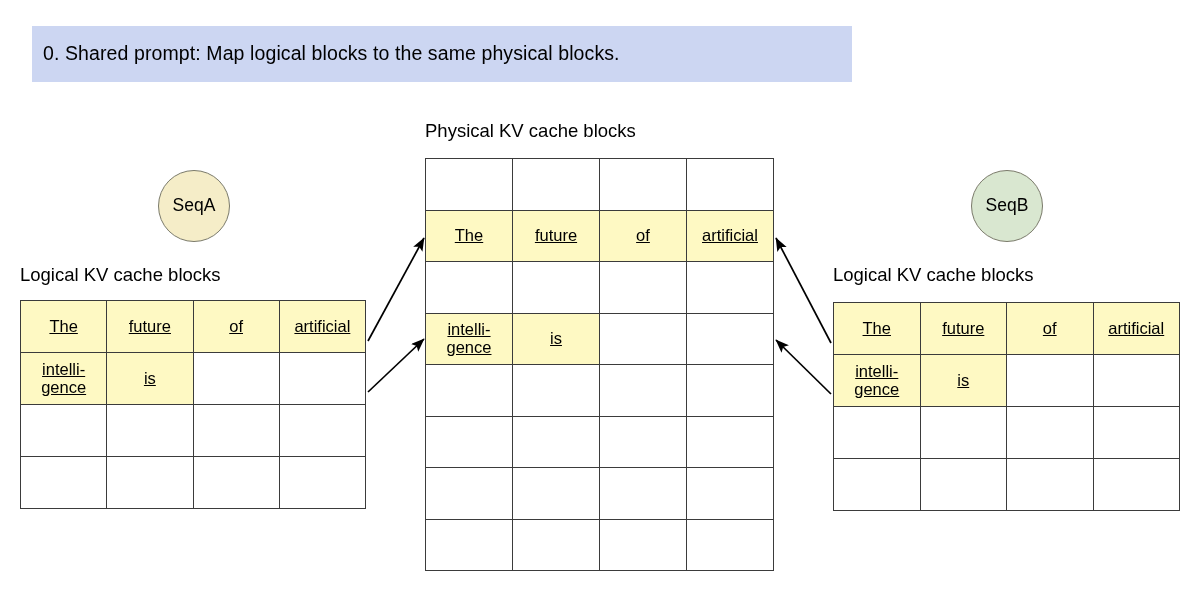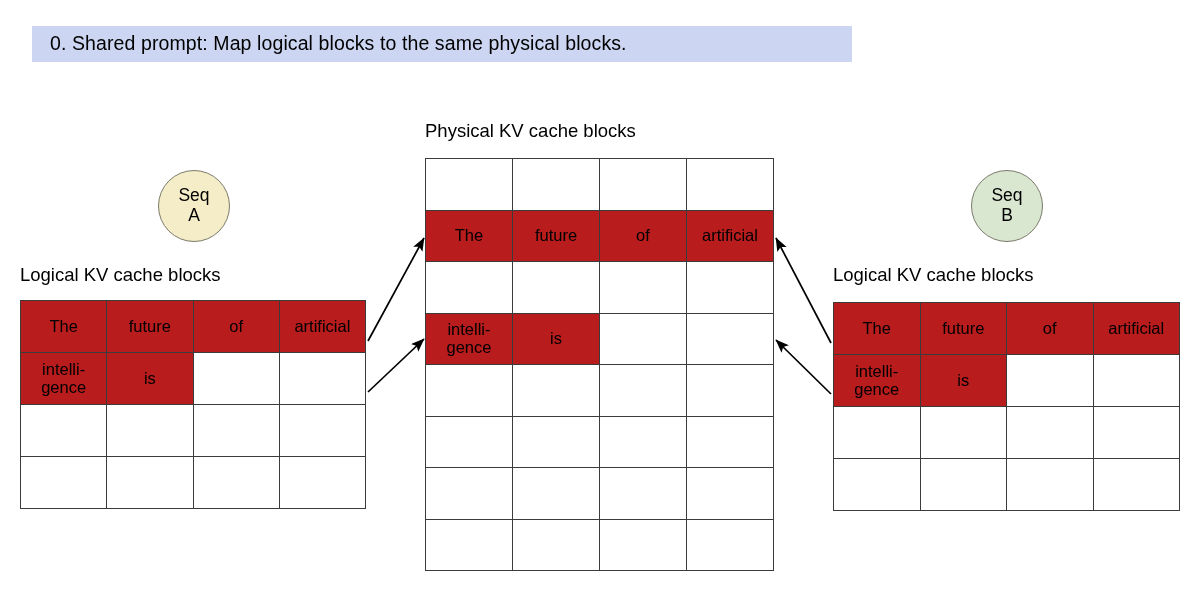--- a/index.html
+++ b/index.html
@@ -15,25 +15,25 @@
     font-family: "Liberation Sans", sans-serif;
     color: #000000;
   }
 
   
   #banner {
     position: absolute;
     left: 32px;
     top: 26px;
     width: 820px;
-    height: 36px;
+    height: 56px;
     background: #ccd6f2;
     display: flex;
     align-items: center;
-    padding-left: 18px;
+    padding-left: 11px;
     box-sizing: border-box;
   }
   #banner .banner-text {
     font-size: 19.5px;
     line-height: 1.1;
     letter-spacing: 0.1px;
     white-space: nowrap;
   }
 
   
@@ -49,21 +49,21 @@
 
   
   .seq-circle {
     position: absolute;
     width: 72px;
     height: 72px;
     border-radius: 50%;
     border: 1.4px solid #7a7a6a;
     box-sizing: border-box;
     display: flex;
-    flex-direction: column;
+    flex-direction: row;
     align-items: center;
     justify-content: center;
     font-size: 17.5px;
     line-height: 1.12;
   }
   #seq-a { left: 158px; top: 170px; background: #f5edc8; }
   #seq-b { left: 971px; top: 170px; background: #d9e7d0; }
 
   
   .kv-table {
@@ -74,21 +74,21 @@
   .kv-table td {
     border: 1.6px solid #3b3b3b;
     background: #ffffff;
     text-align: center;
     vertical-align: middle;
     font-size: 16.5px;
     line-height: 1.06;
     padding: 0 2px;
     overflow: hidden;
   }
-  .kv-table td.filled { background: #b91c1c; }
+  .kv-table td.filled { background: #fef9c3; text-decoration: underline; }
 
   #table-left   { left: 20px;  top: 300px; width: 346px; }
   #table-right  { left: 833px; top: 302px; width: 347px; }
   #table-physical { left: 425px; top: 158px; width: 349px; }
 
   #table-left td, #table-right td { height: 51px; }
   #table-physical td { height: 50.5px; }
 
   .wrapcell { white-space: normal; word-break: break-word; }
 

